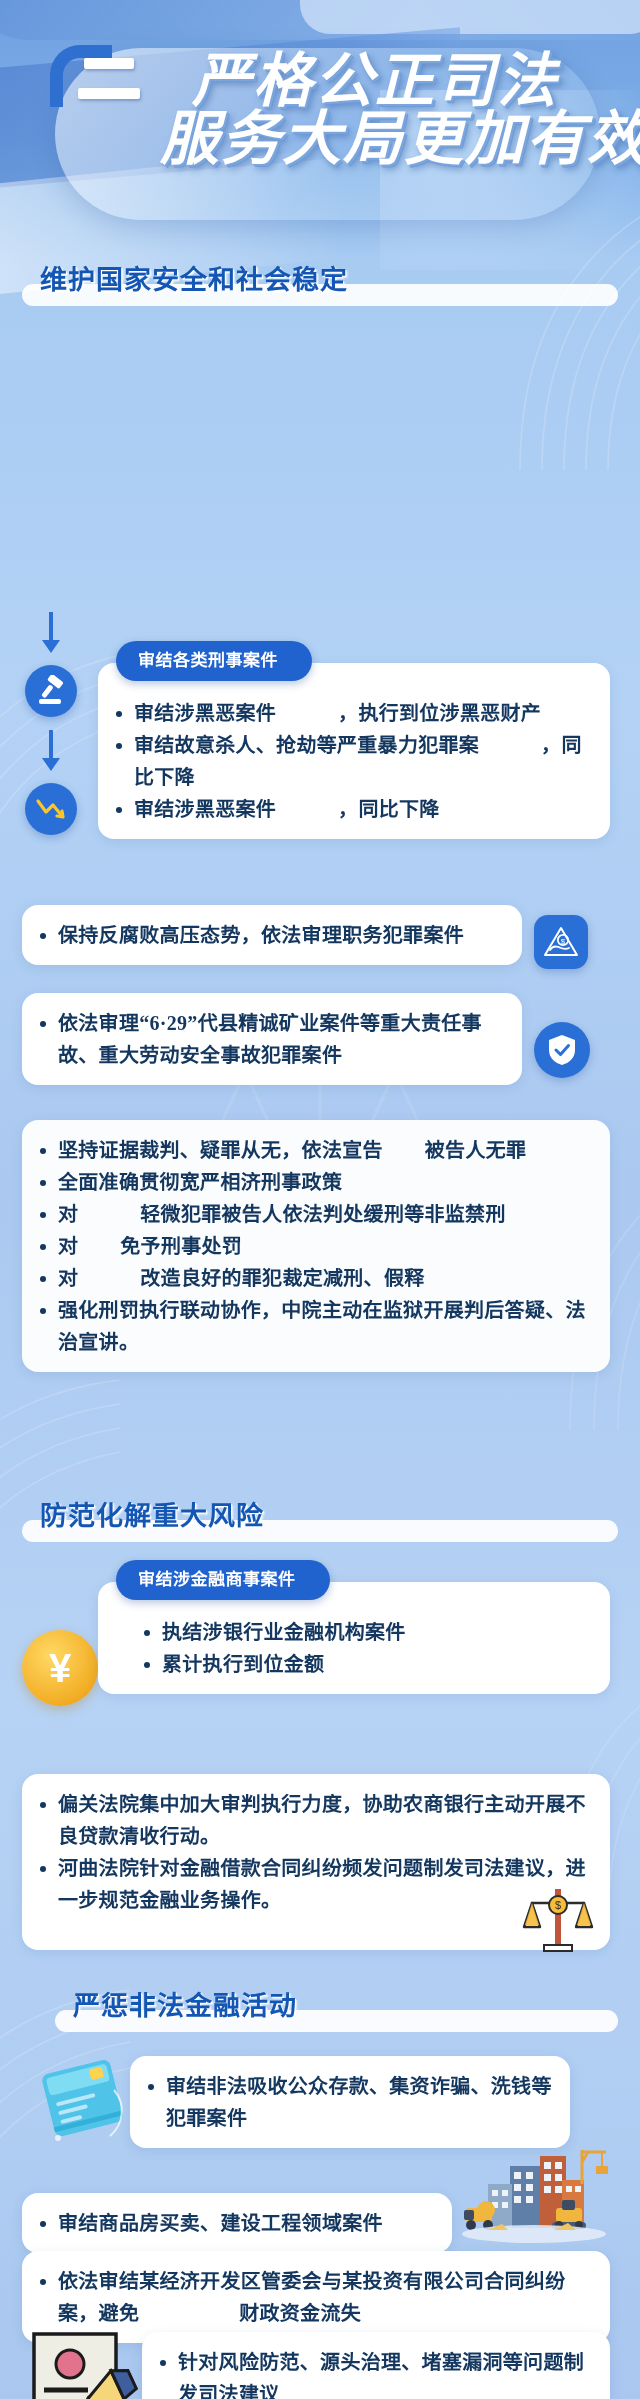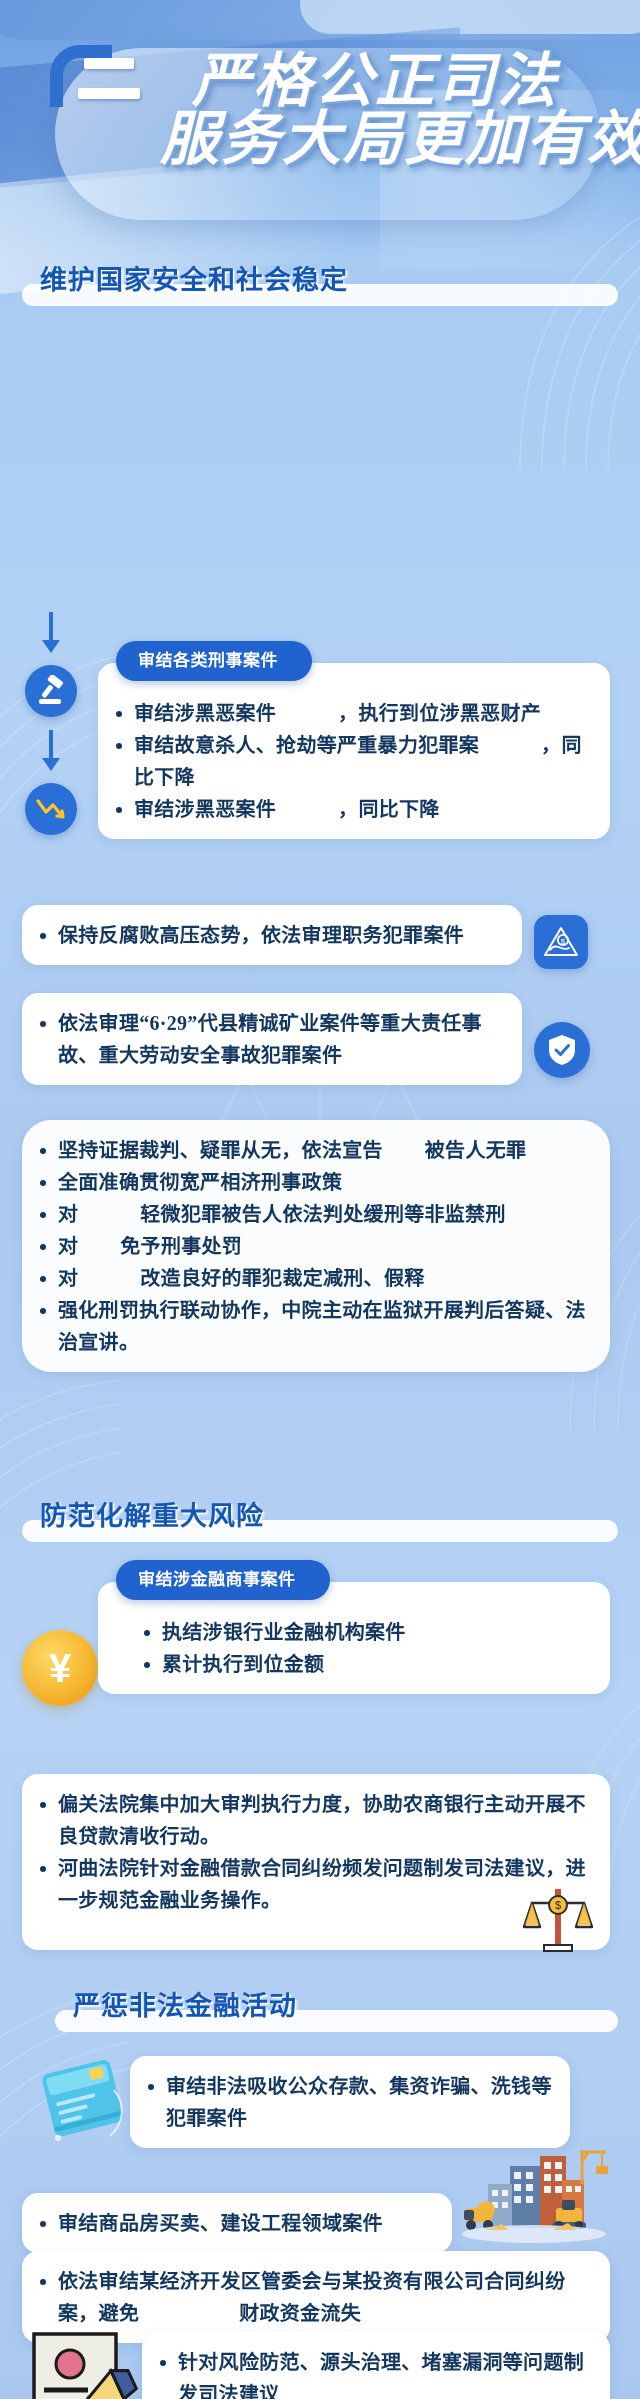--- a/index.html
+++ b/index.html
@@ -172,21 +172,21 @@
   
   .section { position: relative; }
 
   .card {
     position: relative;
     background: #ffffff;
     border-radius: 16px;
     box-shadow: 0 3px 12px rgba(45,90,160,.13);
     padding: 14px 18px 14px 16px;
   }
-  .card.tinted { background: #fbfcfe; border-radius: 29px; }
+  .card.tinted { background: #fbfcfe; }
 
   .pill {
     position: absolute;
     left: 18px; top: -22px;
     background: #2063cf;
     color: #ffffff;
     font-family: "Liberation Sans", sans-serif;
     font-weight: bold;
     font-size: 17px;
     line-height: 20px;

